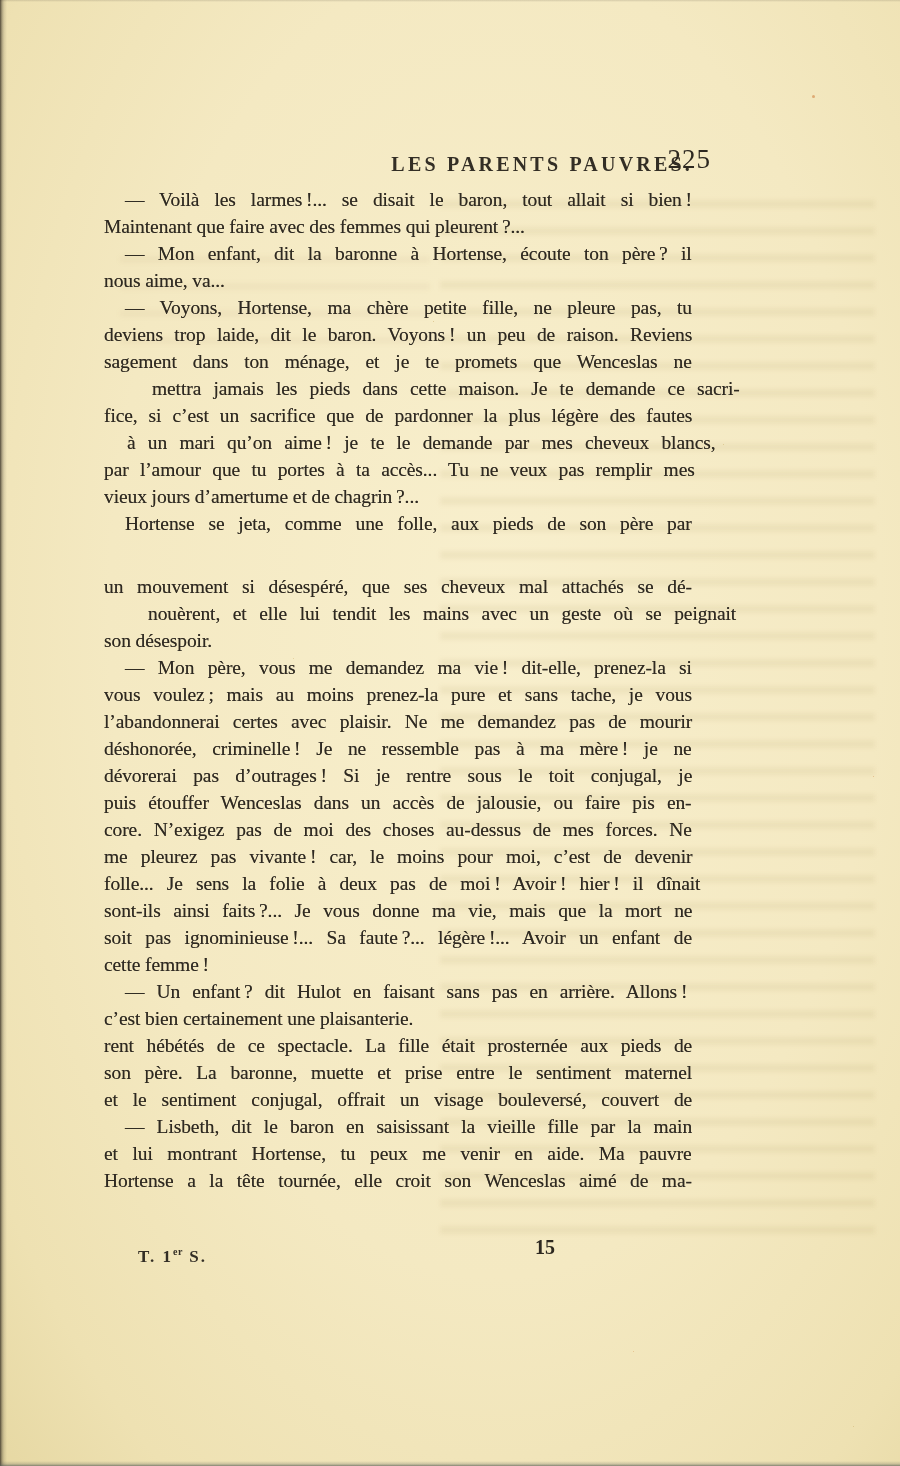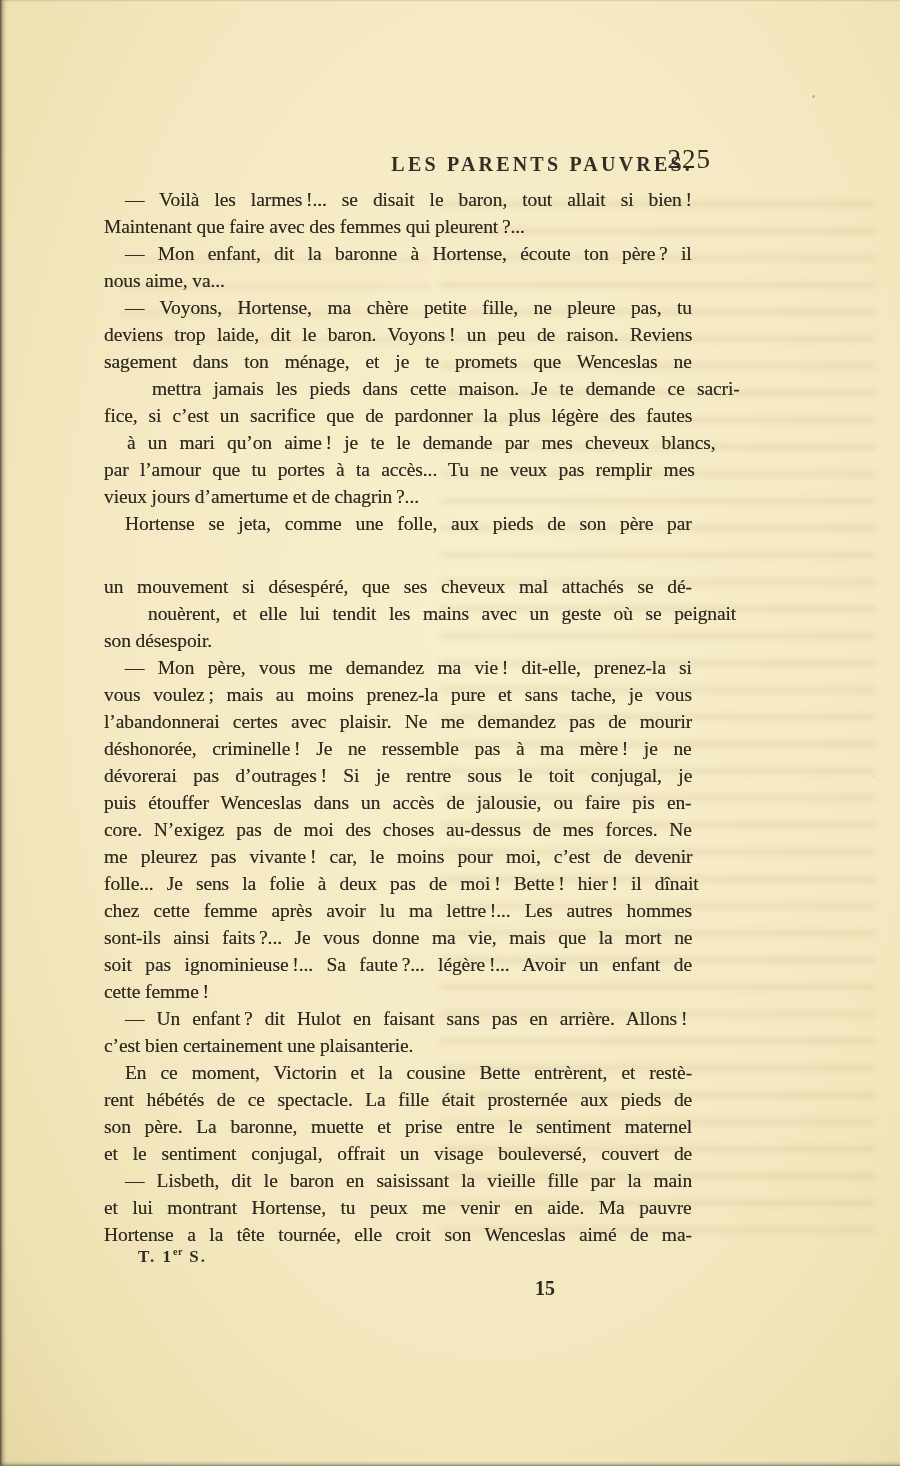--- a/index.html
+++ b/index.html
@@ -72,21 +72,21 @@
     text-shadow: 0 0 0.4px rgba(46,41,33,.6);
   }
   .line { white-space: nowrap; }
   .sig {
     position: absolute; top: 1246px; left: 138px;
     font-size: 17px; font-weight: bold; letter-spacing: 2px;
     color: #332e25;
   }
   .sig sup { font-size: 10px; vertical-align: super; letter-spacing: 0.5px; }
   .sheet-no {
-    position: absolute; top: 1277px; left: 520px; width: 50px;
+    position: absolute; top: 1236px; left: 520px; width: 50px;
     text-align: center;
     font-size: 20px; font-weight: bold;
     color: #2d2820;
   }
 </style>
 </head>
 <body>
 
 <div class="scan">
   <div class="bleed"></div>
@@ -114,28 +114,26 @@
       <div class="line" style="word-spacing: 7.83333px; margin-left: 44px;"><span>nouèrent, et elle lui tendit les mains avec un geste où se peignait</span></div>
       <div class="line last" style="word-spacing: 0px;"><span>son désespoir.</span></div>
       <div class="line" style="padding-left: 21px; word-spacing: 8.6px;"><span>— Mon père, vous me demandez ma vie ! dit-elle, prenez-la si</span></div>
       <div class="line" style="word-spacing: 8px;"><span>vous voulez ; mais au moins prenez-la pure et sans tache, je vous</span></div>
       <div class="line" style="word-spacing: 8.55556px;"><span>l’abandonnerai certes avec plaisir. Ne me demandez pas de mourir</span></div>
       <div class="line" style="word-spacing: 10.9px;"><span>déshonorée, criminelle ! Je ne ressemble pas à ma mère ! je ne</span></div>
       <div class="line" style="word-spacing: 11.7px;"><span>dévorerai pas d’outrages ! Si je rentre sous le toit conjugal, je</span></div>
       <div class="line" style="word-spacing: 7.36364px;"><span>puis étouffer Wenceslas dans un accès de jalousie, ou faire pis en-</span></div>
       <div class="line" style="word-spacing: 7px;"><span>core. N’exigez pas de moi des choses au-dessus de mes forces. Ne</span></div>
       <div class="line" style="word-spacing: 8.36364px;"><span>me pleurez pas vivante ! car, le moins pour moi, c’est de devenir</span></div>
-      <div class="line" style="word-spacing: 8.38462px;"><span>folle... Je sens la folie à deux pas de moi ! Bette ! hier ! il dînait</span></div>
-      <div class="line" style="word-spacing: 9.3px;"><span>chez cette femme après avoir lu ma lettre !... Les autres hommes</span></div>
+      <div class="line" style="word-spacing: 8.38462px;"><span>folle... Je sens la folie à deux pas de moi ! Avoir ! hier ! il dînait</span></div>
       <div class="line" style="word-spacing: 7.83333px;"><span>sont-ils ainsi faits ?... Je vous donne ma vie, mais que la mort ne</span></div>
       <div class="line" style="word-spacing: 8.77778px;"><span>soit pas ignominieuse !... Sa faute ?... légère !... Avoir un enfant de</span></div>
       <div class="line last" style="word-spacing: 0px;"><span>cette femme !</span></div>
       <div class="line" style="padding-left: 21px; word-spacing: 7.27273px;"><span>— Un enfant ? dit Hulot en faisant sans pas en arrière. Allons !</span></div>
       <div class="line last" style="word-spacing: 0px;"><span>c’est bien certainement une plaisanterie.</span></div>
-      <div class="line" style="padding-left: 21px; word-spacing: 9.3px;"><span>En ce moment, Victorin et la cousine Bette entrèrent, et restè-</span></div>
       <div class="line" style="word-spacing: 7.81818px;"><span>rent hébétés de ce spectacle. La fille était prosternée aux pieds de</span></div>
       <div class="line" style="word-spacing: 9px;"><span>son père. La baronne, muette et prise entre le sentiment maternel</span></div>
       <div class="line" style="word-spacing: 10.1111px;"><span>et le sentiment conjugal, offrait un visage bouleversé, couvert de</span></div>
       <div class="line" style="padding-left: 21px; word-spacing: 7.41667px;"><span>— Lisbeth, dit le baron en saisissant la vieille fille par la main</span></div>
       <div class="line" style="word-spacing: 9.81818px;"><span>et lui montrant Hortense, tu peux me venir en aide. Ma pauvre</span></div>
       <div class="line" style="word-spacing: 8.81818px;"><span>Hortense a la tête tournée, elle croit son Wenceslas aimé de ma-</span></div>
     </div>
 
   <div class="sig"><span>T. 1</span><sup>er</sup><span> S.</span></div>
   <div class="sheet-no">15</div>

